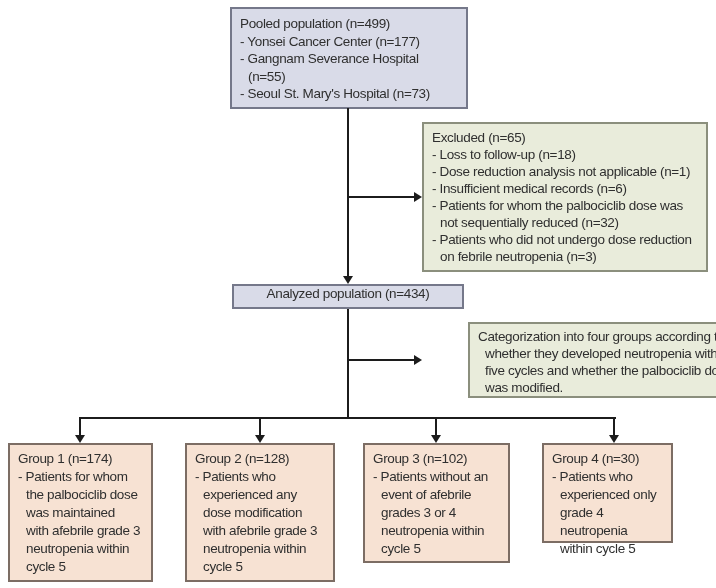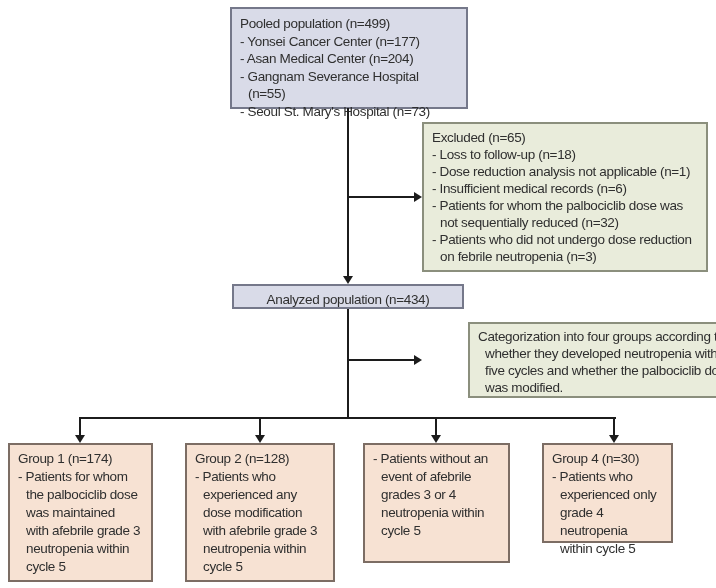--- a/index.html
+++ b/index.html
@@ -21,40 +21,39 @@
   }
   .bx{position:absolute;box-sizing:border-box;border:2px solid;}
   .lav{background:var(--pooled-fill);border-color:var(--pooled-border);}
   .grn{background:var(--excluded-fill);border-color:var(--excluded-border);}
   .pch{background:var(--group-fill);border-color:var(--group-border);}
   .bt{white-space:pre-line;}
   .bi{padding-left:8px;text-indent:-8px;white-space:pre-line;}
   .para{padding-left:7px;text-indent:-7px;white-space:pre-line;}
   .pooled-box{left:230px;top:7px;width:238px;height:102px;padding:6px 8px;line-height:17.6px;}
   .excluded-box{left:422px;top:122px;width:286px;height:150px;padding:5px 8px;line-height:17px;}
-  .analyzed-box{left:232px;top:284px;width:232px;height:25px;display:flex;align-items:flex-end;justify-content:center;}
+  .analyzed-box{left:232px;top:284px;width:232px;height:25px;display:flex;align-items:flex-start;justify-content:center;}
   .categorization-box{left:422px;top:322px;width:290px;height:76px;padding:4px 8px;line-height:17px;margin-left:46px;}
   .group-box{top:443px;padding:5px 5px 0 8px;line-height:18px;}
   .g1{left:8px;width:145px;height:139px;}
   .g2{left:185px;width:150px;height:139px;}
   .g3{left:363px;width:147px;height:120px;}
   .g4{left:542px;width:131px;height:100px;}
   .ln{position:absolute;background:var(--line);}
   .tri-d{position:absolute;width:0;height:0;border-left:5px solid transparent;border-right:5px solid transparent;border-top:8px solid var(--line);}
   .tri-r{position:absolute;width:0;height:0;border-top:5px solid transparent;border-bottom:5px solid transparent;border-left:8px solid var(--line);}
 </style>
 </head>
 <body>
 
 <div class="canvas">
 
   <div class="bx lav pooled-box">
     <div class="bt">Pooled population (n=499)</div>
     <div class="bi">- Yonsei Cancer Center (n=177)</div>
-    <div class="bi">- Asan Medical Center (n=204)</div>
     <div class="bi">- Gangnam Severance Hospital (n=55)</div>
     <div class="bi">- Seoul St. Mary's Hospital (n=73)</div>
   </div>
 
   <div class="bx grn excluded-box">
     <div class="bt">Excluded (n=65)</div>
     <div class="bi">- Loss to follow-up (n=18)</div>
     <div class="bi">- Dose reduction analysis not applicable (n=1)</div>
     <div class="bi">- Insufficient medical records (n=6)</div>
     <div class="bi">- Patients for whom the palbociclib dose was
@@ -86,20 +85,21 @@
   <div class="bx pch group-box g2">
     <div class="bt">Group 2 (n=128)</div>
     <div class="bi">- Patients who
 experienced any
 dose modification
 with afebrile grade 3
 neutropenia within
 cycle 5</div>
   </div>
   <div class="bx pch group-box g3">
+    <div class="bt">Group 3 (n=102)</div>
     <div class="bi">- Patients without an
 event of afebrile
 grades 3 or 4
 neutropenia within
 cycle 5</div>
   </div>
   <div class="bx pch group-box g4">
     <div class="bt">Group 4 (n=30)</div>
     <div class="bi">- Patients who
 experienced only

